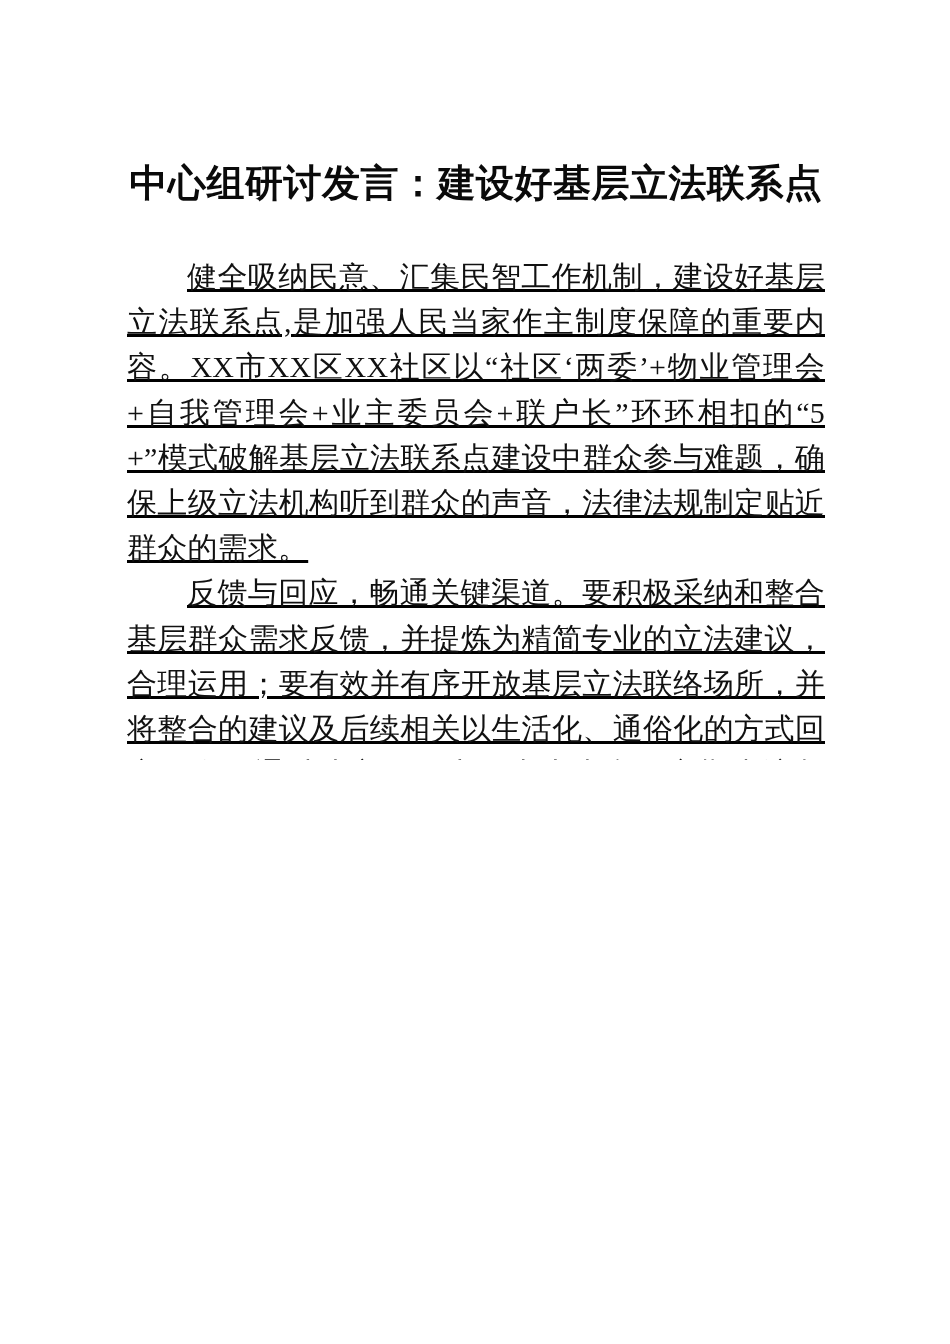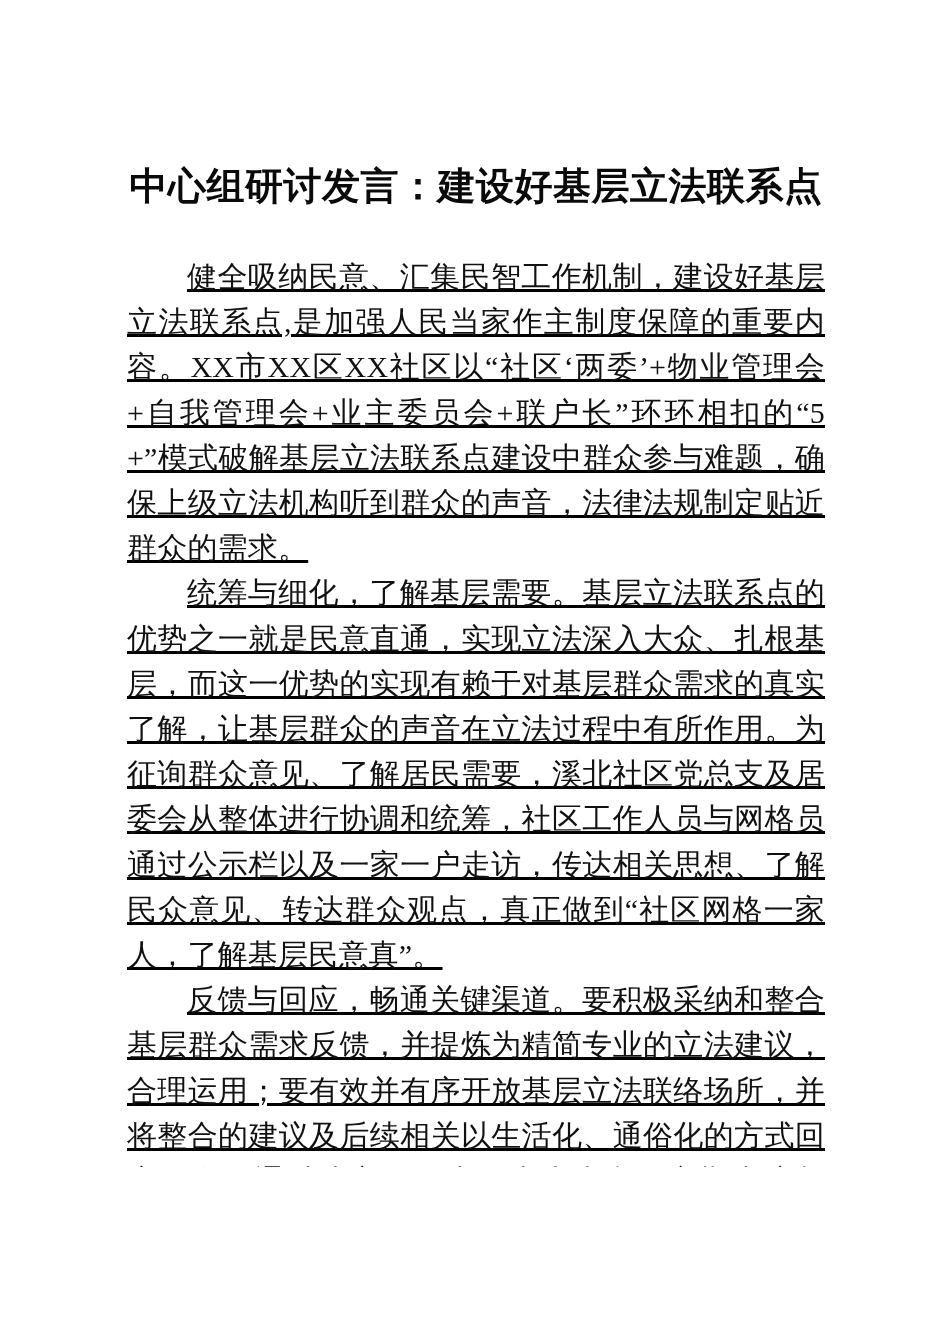--- a/index.html
+++ b/index.html
@@ -26,21 +26,21 @@
   .content {
     position: absolute;
     left: 127px;
     top: 0;
     width: 698px;
   }
 
   .doc-title {
     margin: 0;
     padding: 0;
-    font-family: Liberation Sans, sans-serif;
+    font-family: Liberation Mono, monospace;
     font-weight: bold;
     font-size: 38px;
     line-height: 52px;
     letter-spacing: 0.5px;
     text-align: center;
     color: #0a0a0a;
     padding-top: 160px;
   }
 
   .body-block {
@@ -75,18 +75,17 @@
 </head>
 <body>
 
 <div class="page">
   <div class="content">
 
     <h1 class="doc-title">中心组研讨发言：建设好基层立法联系点</h1>
 
     <div class="body-block">
       <p class="para">健全吸纳民意、汇集民智工作机制，建设好基层立法联系点,是加强人民当家作主制度保障的重要内容。XX市XX区XX社区以“社区‘两委’+物业管理会+自我管理会+业主委员会+联户长”环环相扣的“5+”模式破解基层立法联系点建设中群众参与难题，确保上级立法机构听到群众的声音，法律法规制定贴近群众的需求。</p>
-      <p class="para">统筹与细化，了解基层需要。基层立法联系点的优势之一就是民意直通，实现立法深入大众、扎根基层，而这一优势的实现有赖于对基层群众需求的真实了解，让基层群众的声音在立法过程中有所作用。为征询群众意见、了解居民需要，溪北社区党总支及居委会从整体进行协调和统筹，社区工作人员与网格员通过公示栏以及一家一户走访，传达相关思想、了解民众意见、转达群众观点，真正做到“社区网格一家人，了解基层民意真”。</p>
       <p class="para para-last">反馈与回应，畅通关键渠道。要积极采纳和整合基层群众需求反馈，并提炼为精简专业的立法建议，合理运用；要有效并有序开放基层立法联络场所，并将整合的建议及后续相关以生活化、通俗化的方式回应群众。通过建立区人大代表坐班和不定期走访制度、每日开放溪北街道办事处基层立法联络点、开</p>
     </div>
 
   </div>
 </div>
 
 </body></html>

